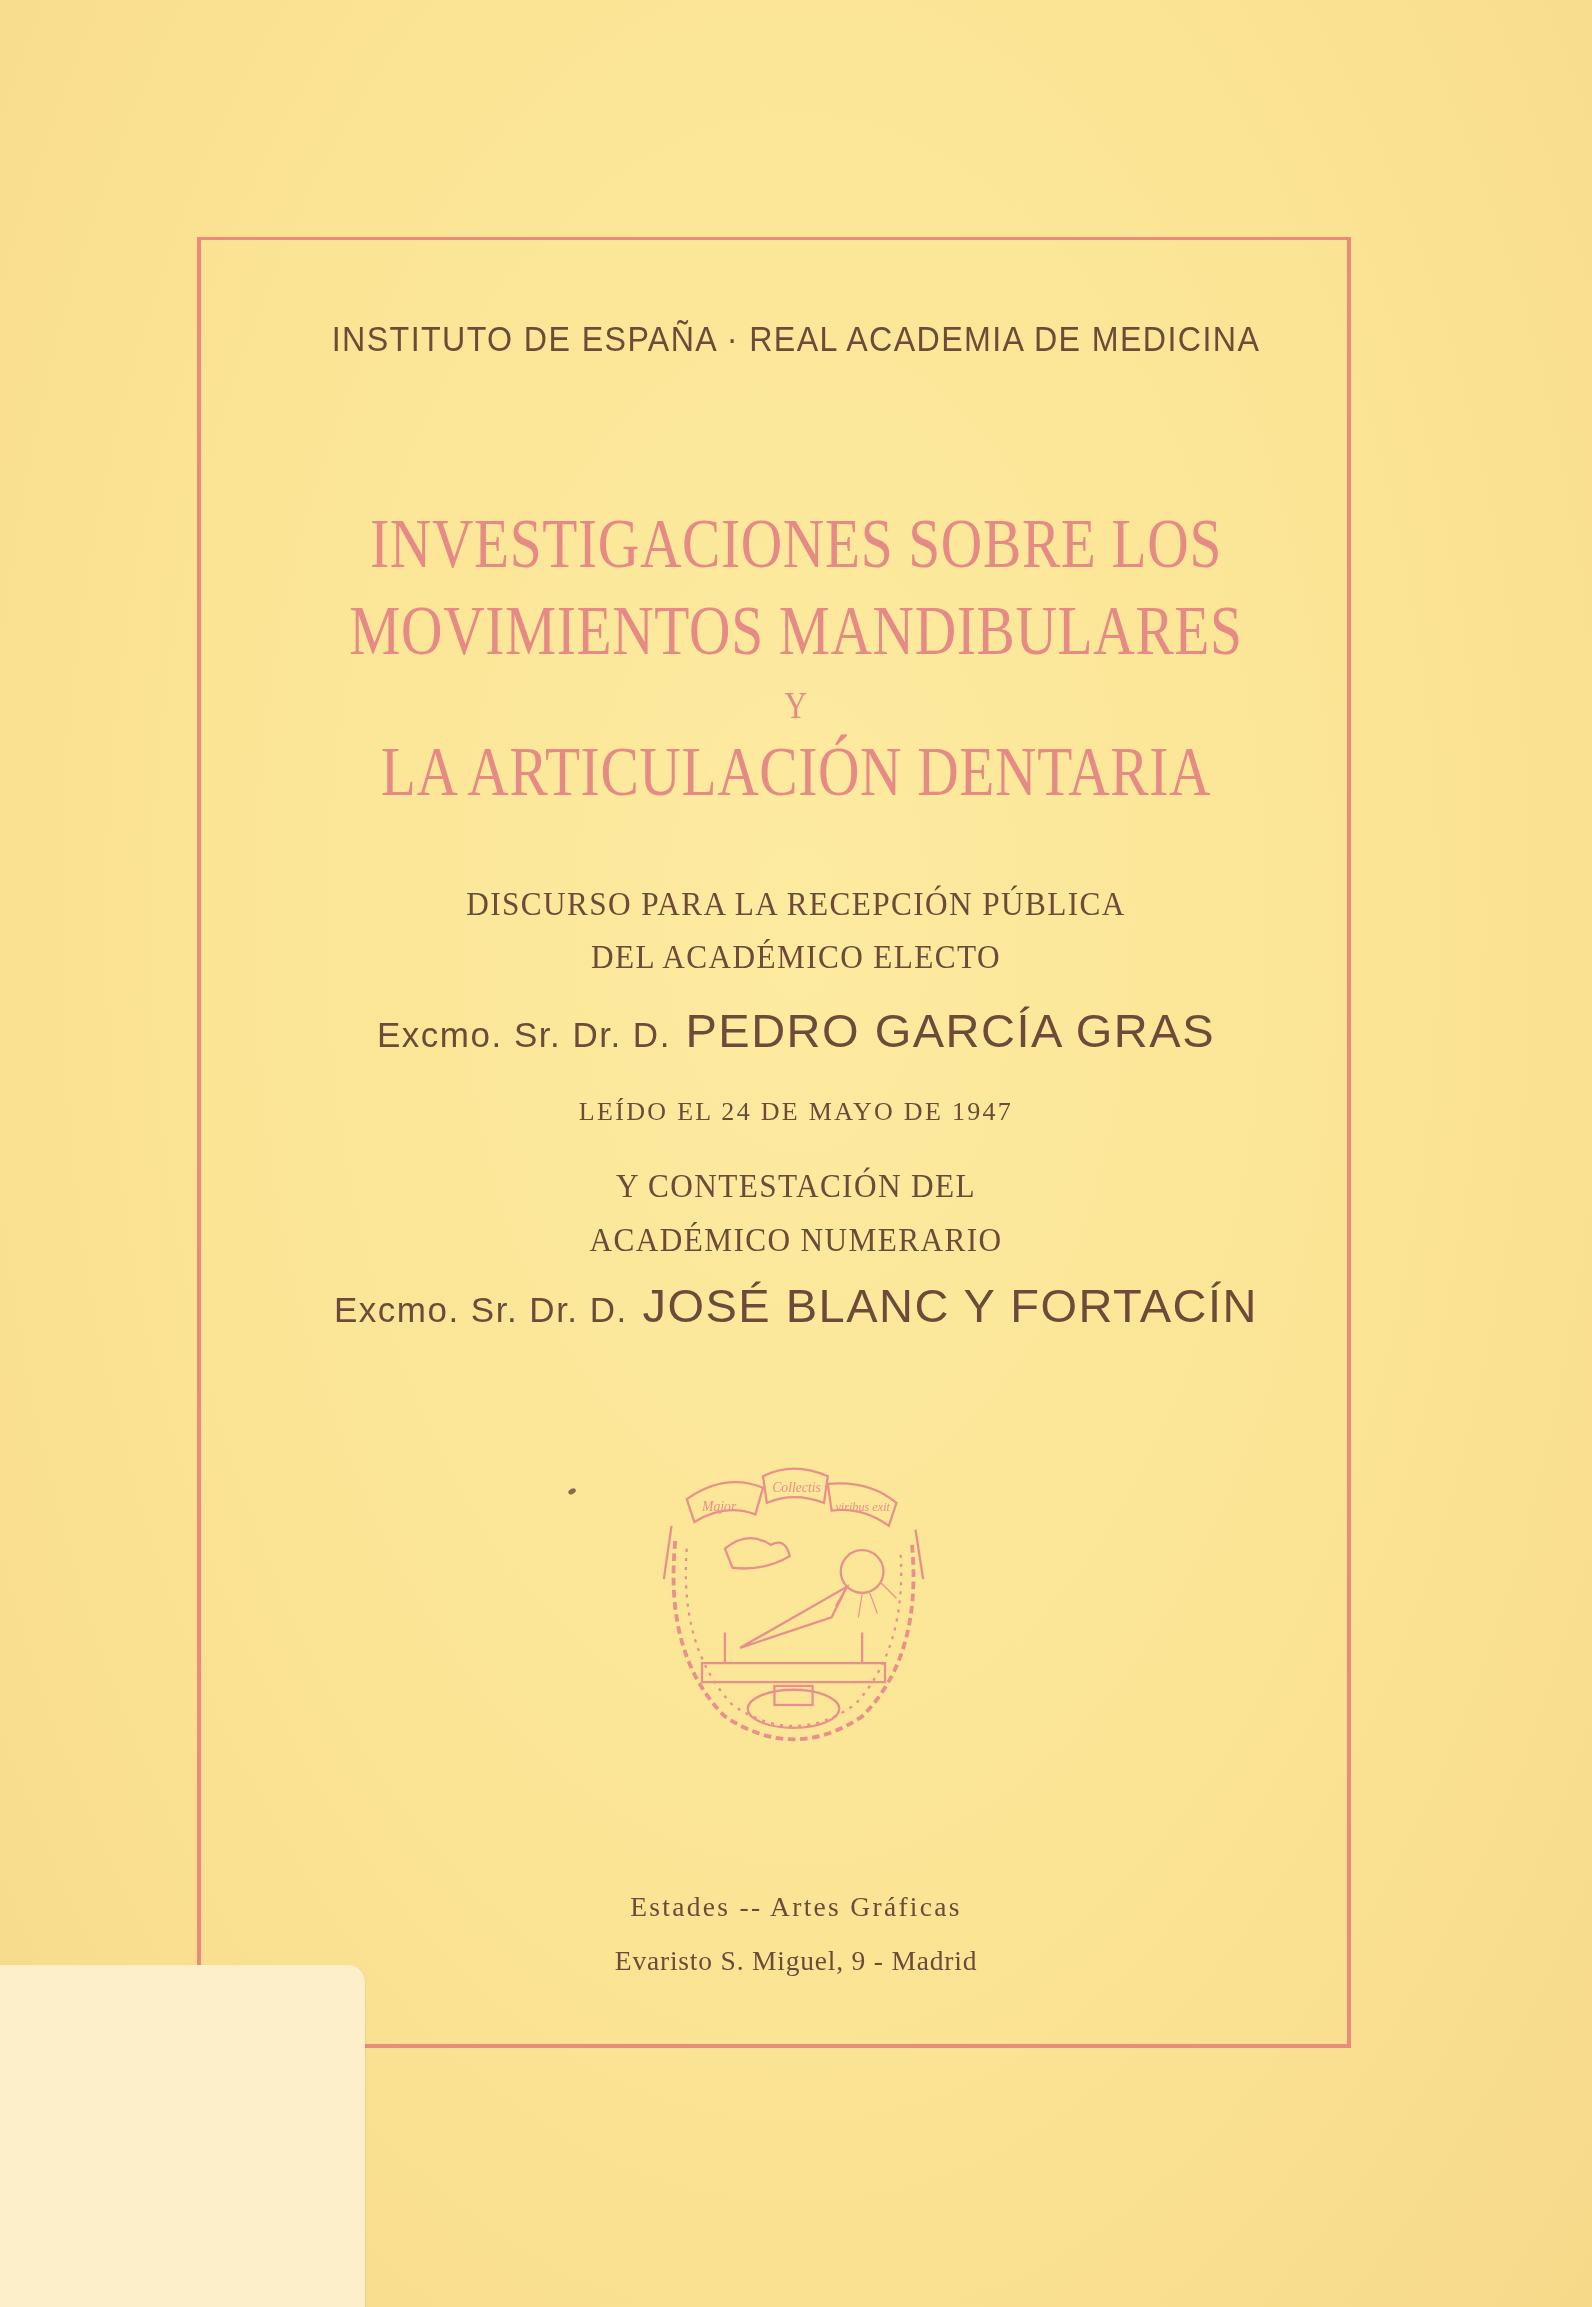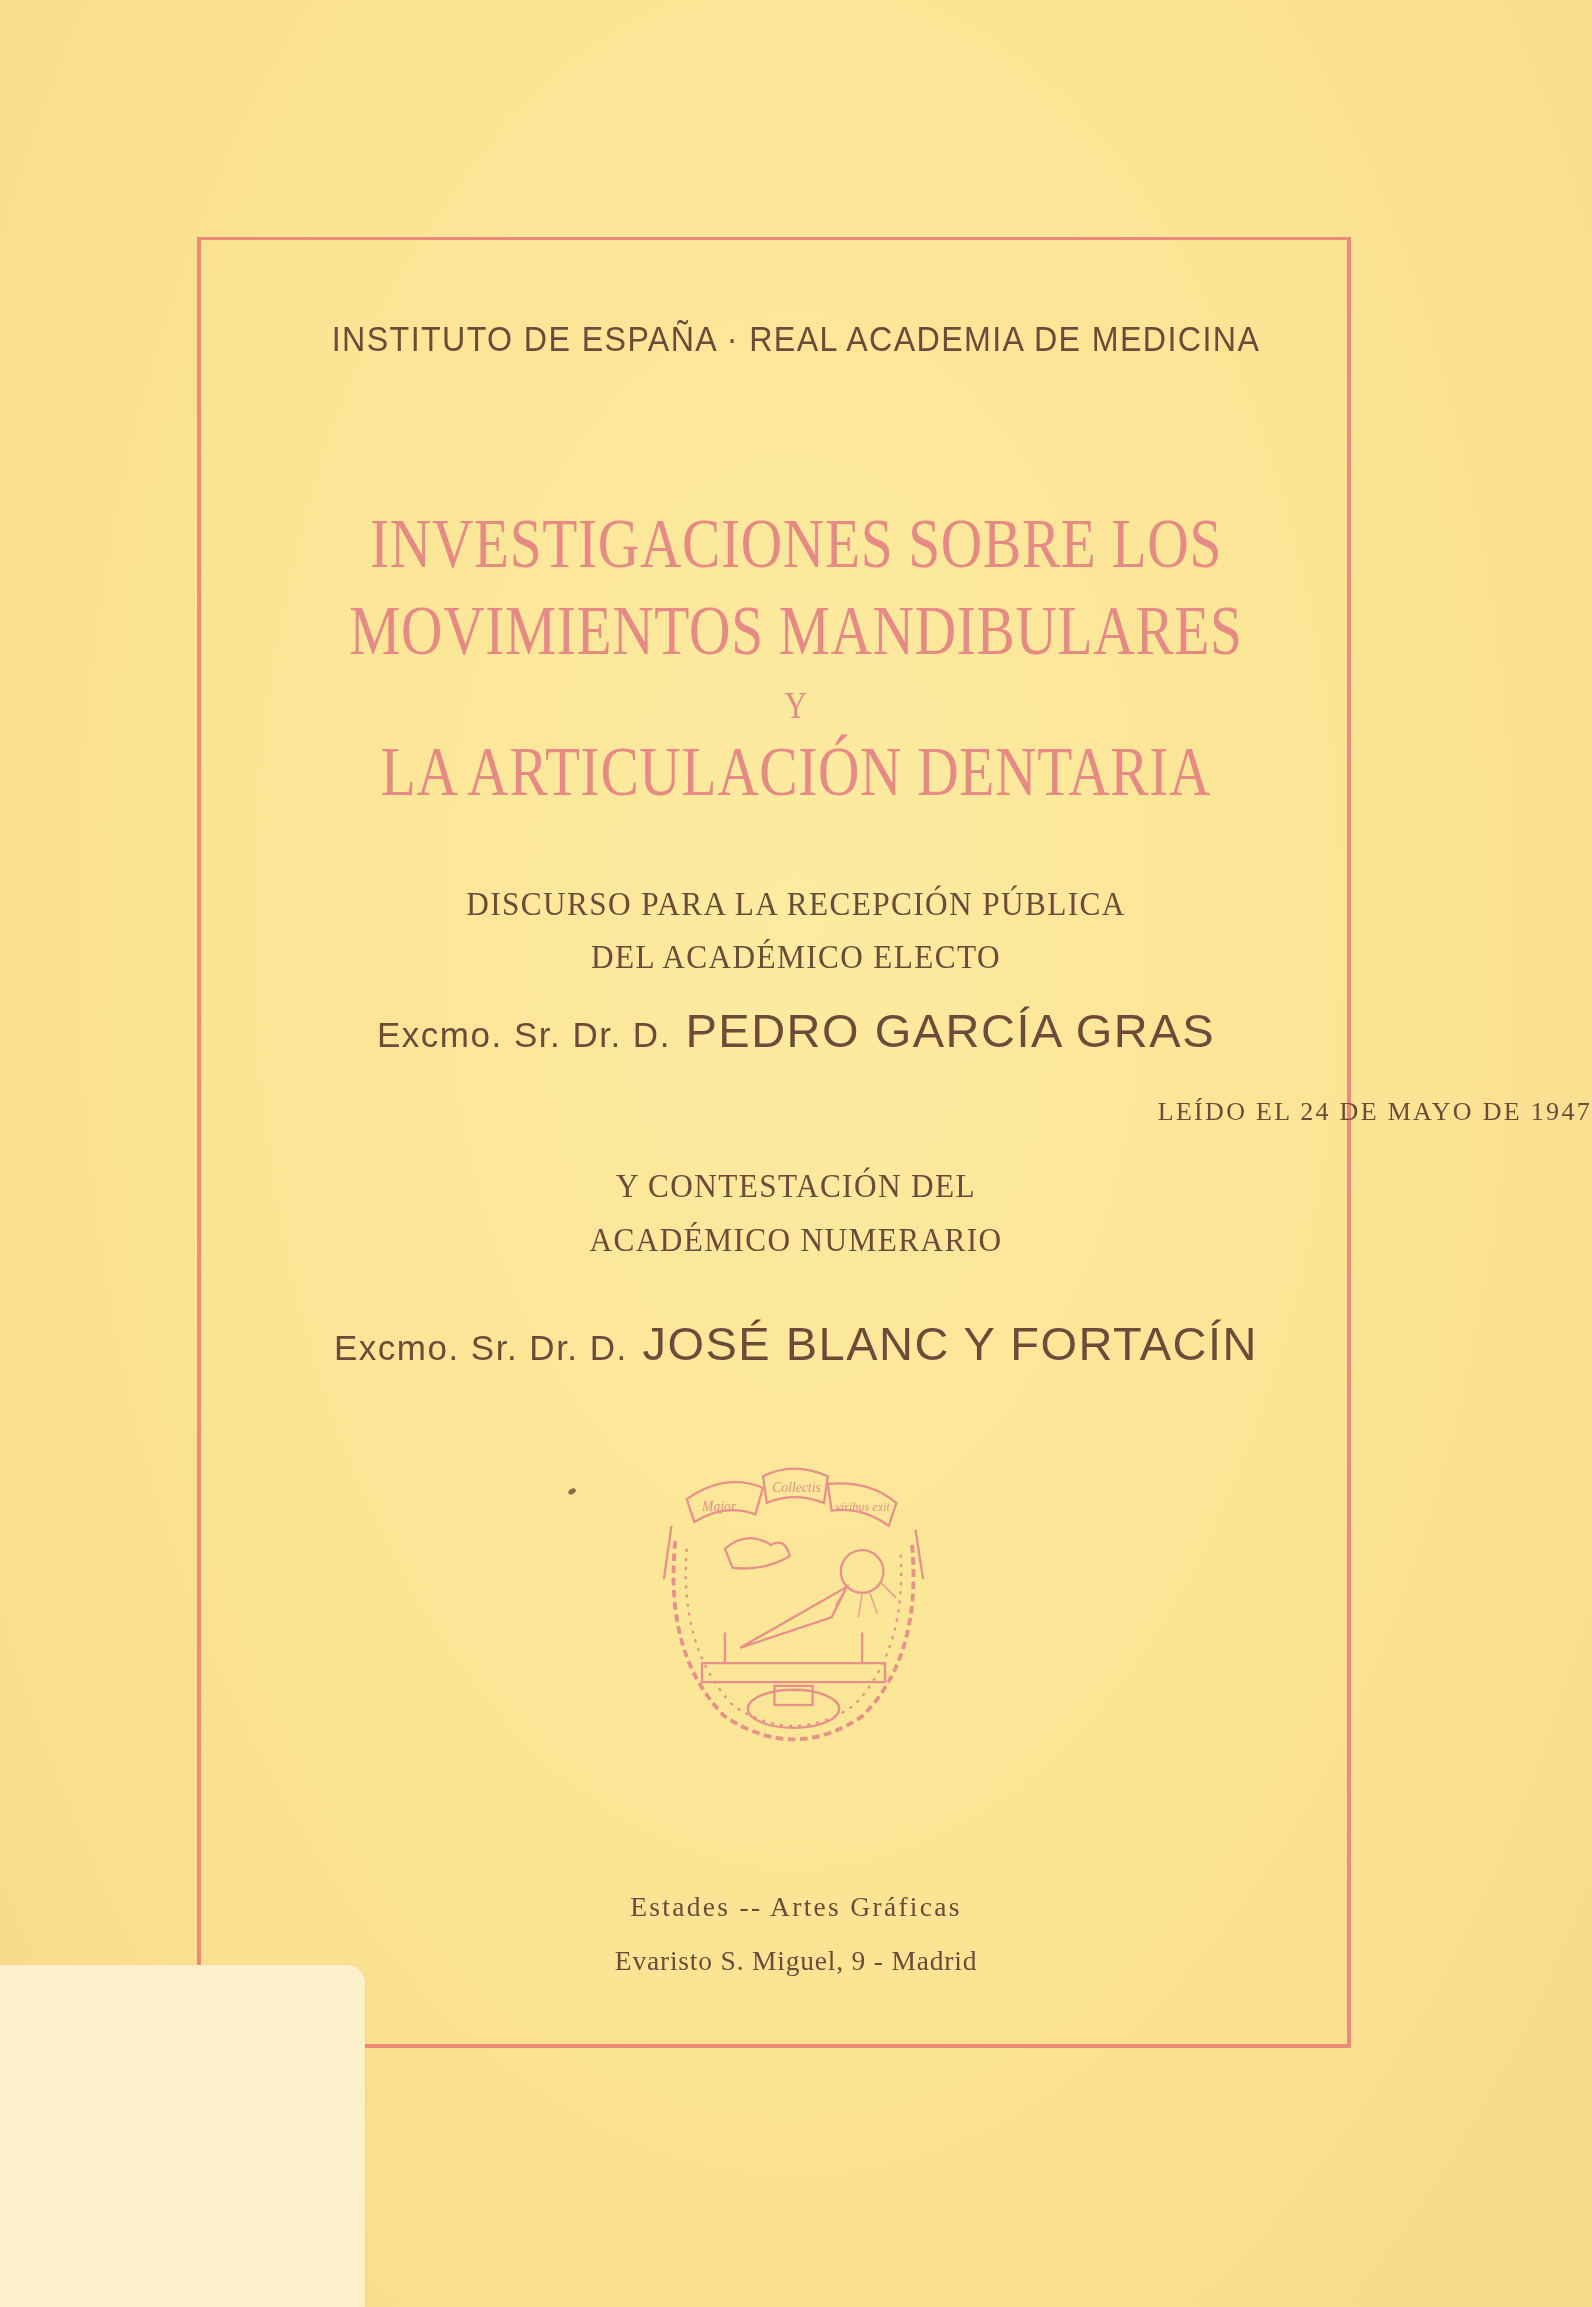--- a/index.html
+++ b/index.html
@@ -15,22 +15,22 @@
   .line { position:absolute; left:0; width:1592px; text-align:center; white-space:nowrap; }
   .brown { color:#6e4a3a; }
   .red { color:#e68a85; }
   .institute { top:319px; font-size:35px; letter-spacing:1.5px; font-family:"Liberation Sans", sans-serif; font-weight:400; transform:scaleX(0.92); }
   .title { font-size:70px; letter-spacing:0.8px; font-family:"Liberation Serif", serif; transform:scaleX(0.82); }
   .t1 { top:504px; } .t2 { top:591px; } .t3y { top:683px; font-size:38px; } .t4 { top:732px; }
   .sub { font-size:34px; letter-spacing:1.5px; font-family:"Liberation Serif", serif; transform:scaleX(0.92); }
   .s1 { top:885px; } .s2 { top:938px; }
   .name { font-size:47px; letter-spacing:1.5px; font-family:Liberation Sans, sans-serif; }
   .name .sc { font-size:35px; }
-  .n1 { top:1003px; } .n2 { top:1316px; }
-  .date { top:1097px; font-size:26px; letter-spacing:2.3px; font-family:"Liberation Serif", serif;text-align:right; }
+  .n1 { top:1003px; } .n2 { top:1278px; }
+  .date { top:1097px; font-size:26px; letter-spacing:2.3px; font-family:"Liberation Serif", serif; }
   .c1 { top:1167px; } .c2 { top:1221px; }
   .emblem { position:absolute; left:641px; top:1457px; width:305px; height:313px; }
   .printer { font-size:27.5px; letter-spacing:2.3px; font-family:"Liberation Serif", serif; }
   .p1 { top:1863px;margin-top:28px; } .p2 { top:1945px; letter-spacing:0.8px; }
   .sticker {
     position:absolute; left:0; top:1965px; width:365px; height:351px;
     background:#fdefc9; border-top-right-radius:17px; box-shadow: 0.8px 0 1.5px rgba(0,0,0,.05);
   }
   .speck { position:absolute; width:7.6px; height:4.6px; background:#8a6a4a; border-radius:50%; left:568px; top:1489px; transform:rotate(-30deg); }
 </style>

